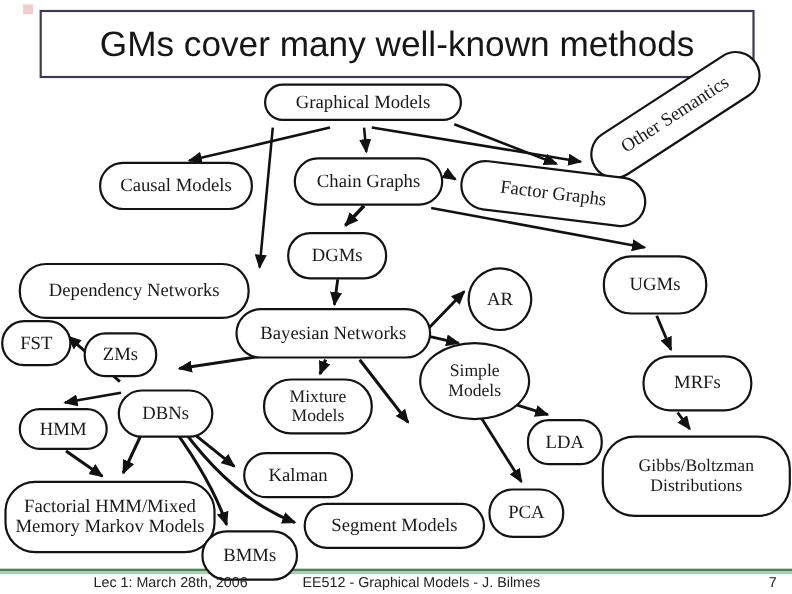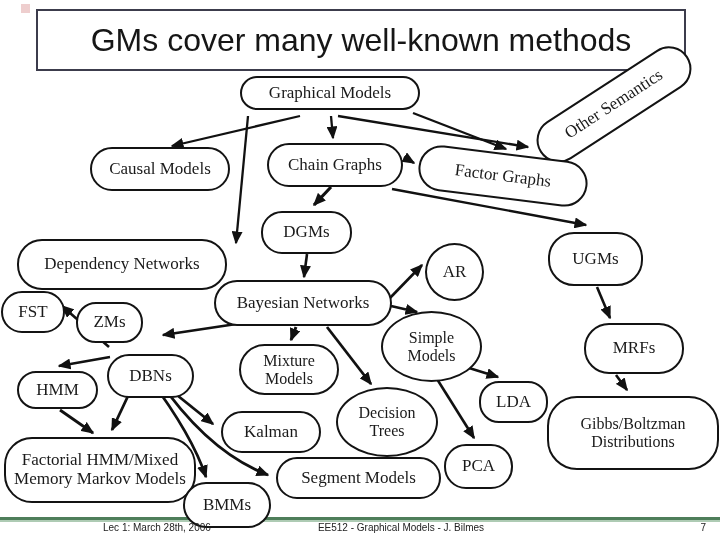--- a/index.html
+++ b/index.html
@@ -18,21 +18,21 @@
   #title-box .t{font-family:"Liberation Sans",sans-serif;font-size:32px;
     color:#161616;letter-spacing:0px;white-space:nowrap;}
 
   
   #edges{position:absolute;left:0;top:0;z-index:2;}
 
   
   #footer-line{position:absolute;left:0;top:517px;width:720px;height:5px;z-index:1;
     background:linear-gradient(#4e7e5a 0 2.5px,#aecbb4 2.5px 5px);}
   .foot{position:absolute;top:522px;font-family:"Liberation Sans",sans-serif;
-    font-size:10px;color:#222;z-index:4;white-space:nowrap;margin-left:18px;}
+    font-size:13px;color:#222;z-index:4;white-space:nowrap;}
   #foot-left{left:85px;}
   #foot-center{left:0;width:720px;text-align:center;padding-left:23px;}
   #foot-right{right:14px;}
 
   
   .node{position:absolute;background:#fff;border:2px solid #131313;
     box-sizing:border-box;display:flex;flex-direction:column;align-items:center;
     justify-content:center;text-align:center;color:#1a1a1a;z-index:3;
     line-height:1.1;font-size:17px;white-space:nowrap;}
   .node span{display:block;}
@@ -162,24 +162,20 @@
   <div class="node" id="n-simple-models">
     <span>Simple</span>
     <span>Models</span>
     </div>
   <div class="node" id="n-mrfs">
     <span>MRFs</span>
     </div>
   <div class="node" id="n-kalman">
     <span>Kalman</span>
     </div>
-  <div class="node" id="n-decision-trees">
-    <span>Decision</span>
-    <span>Trees</span>
-    </div>
   <div class="node" id="n-lda">
     <span>LDA</span>
     </div>
   <div class="node" id="n-gibbs-boltzman">
     <span>Gibbs/Boltzman</span>
     <span>Distributions</span>
     </div>
   <div class="node" id="n-factorial-hmm">
     <span>Factorial HMM/Mixed</span>
     <span>Memory Markov Models</span>

